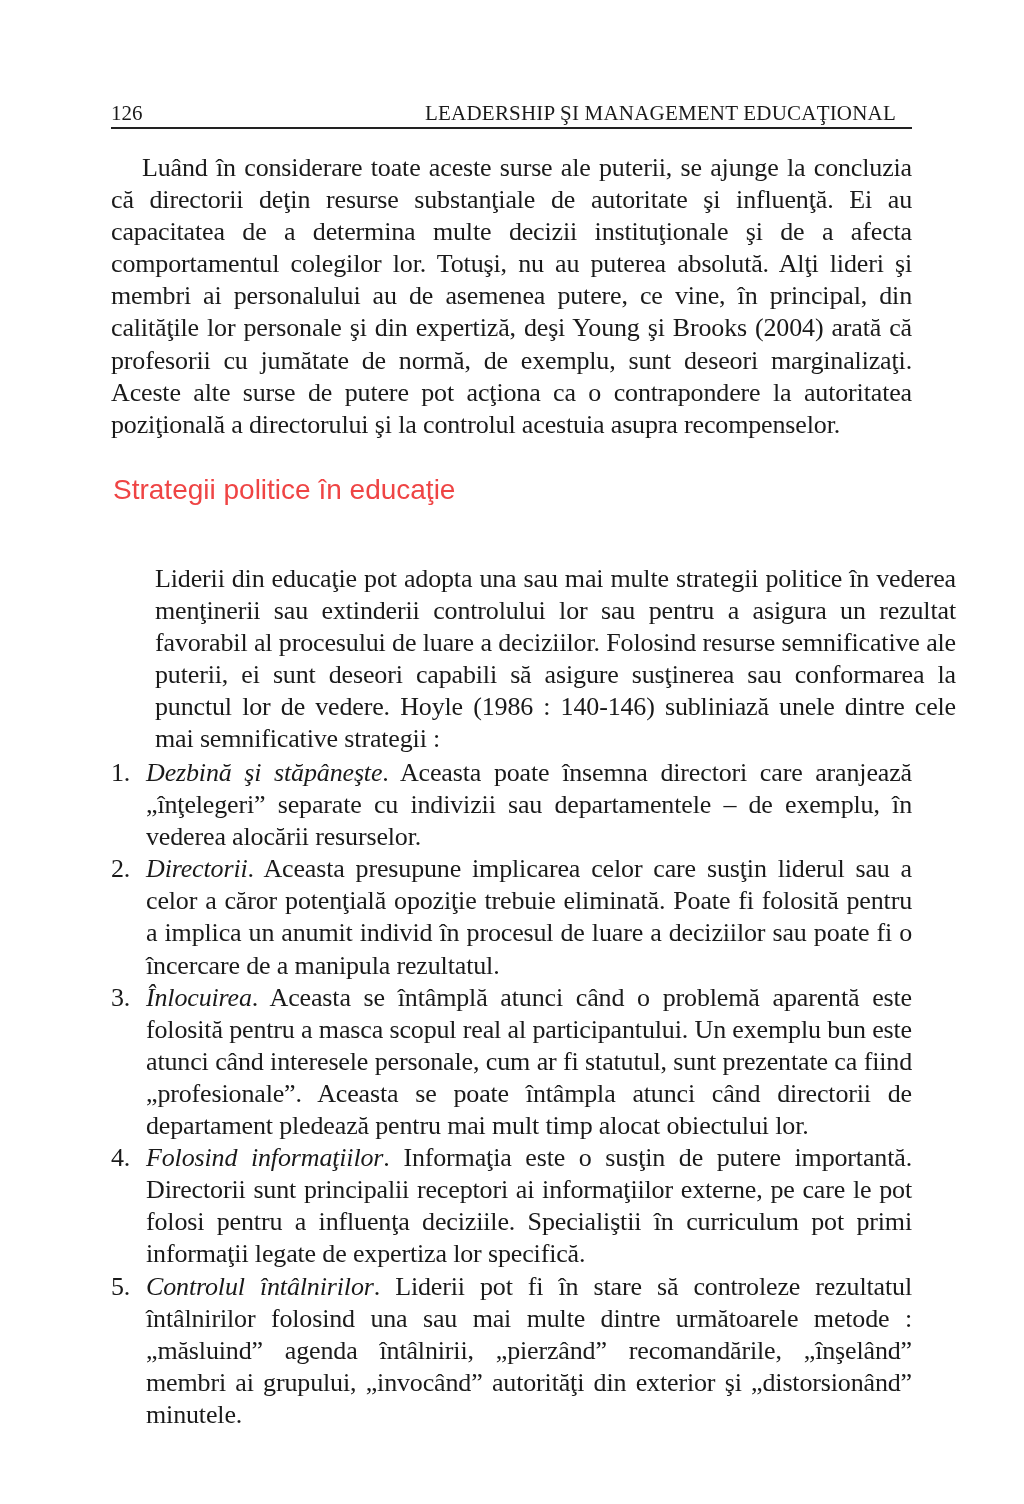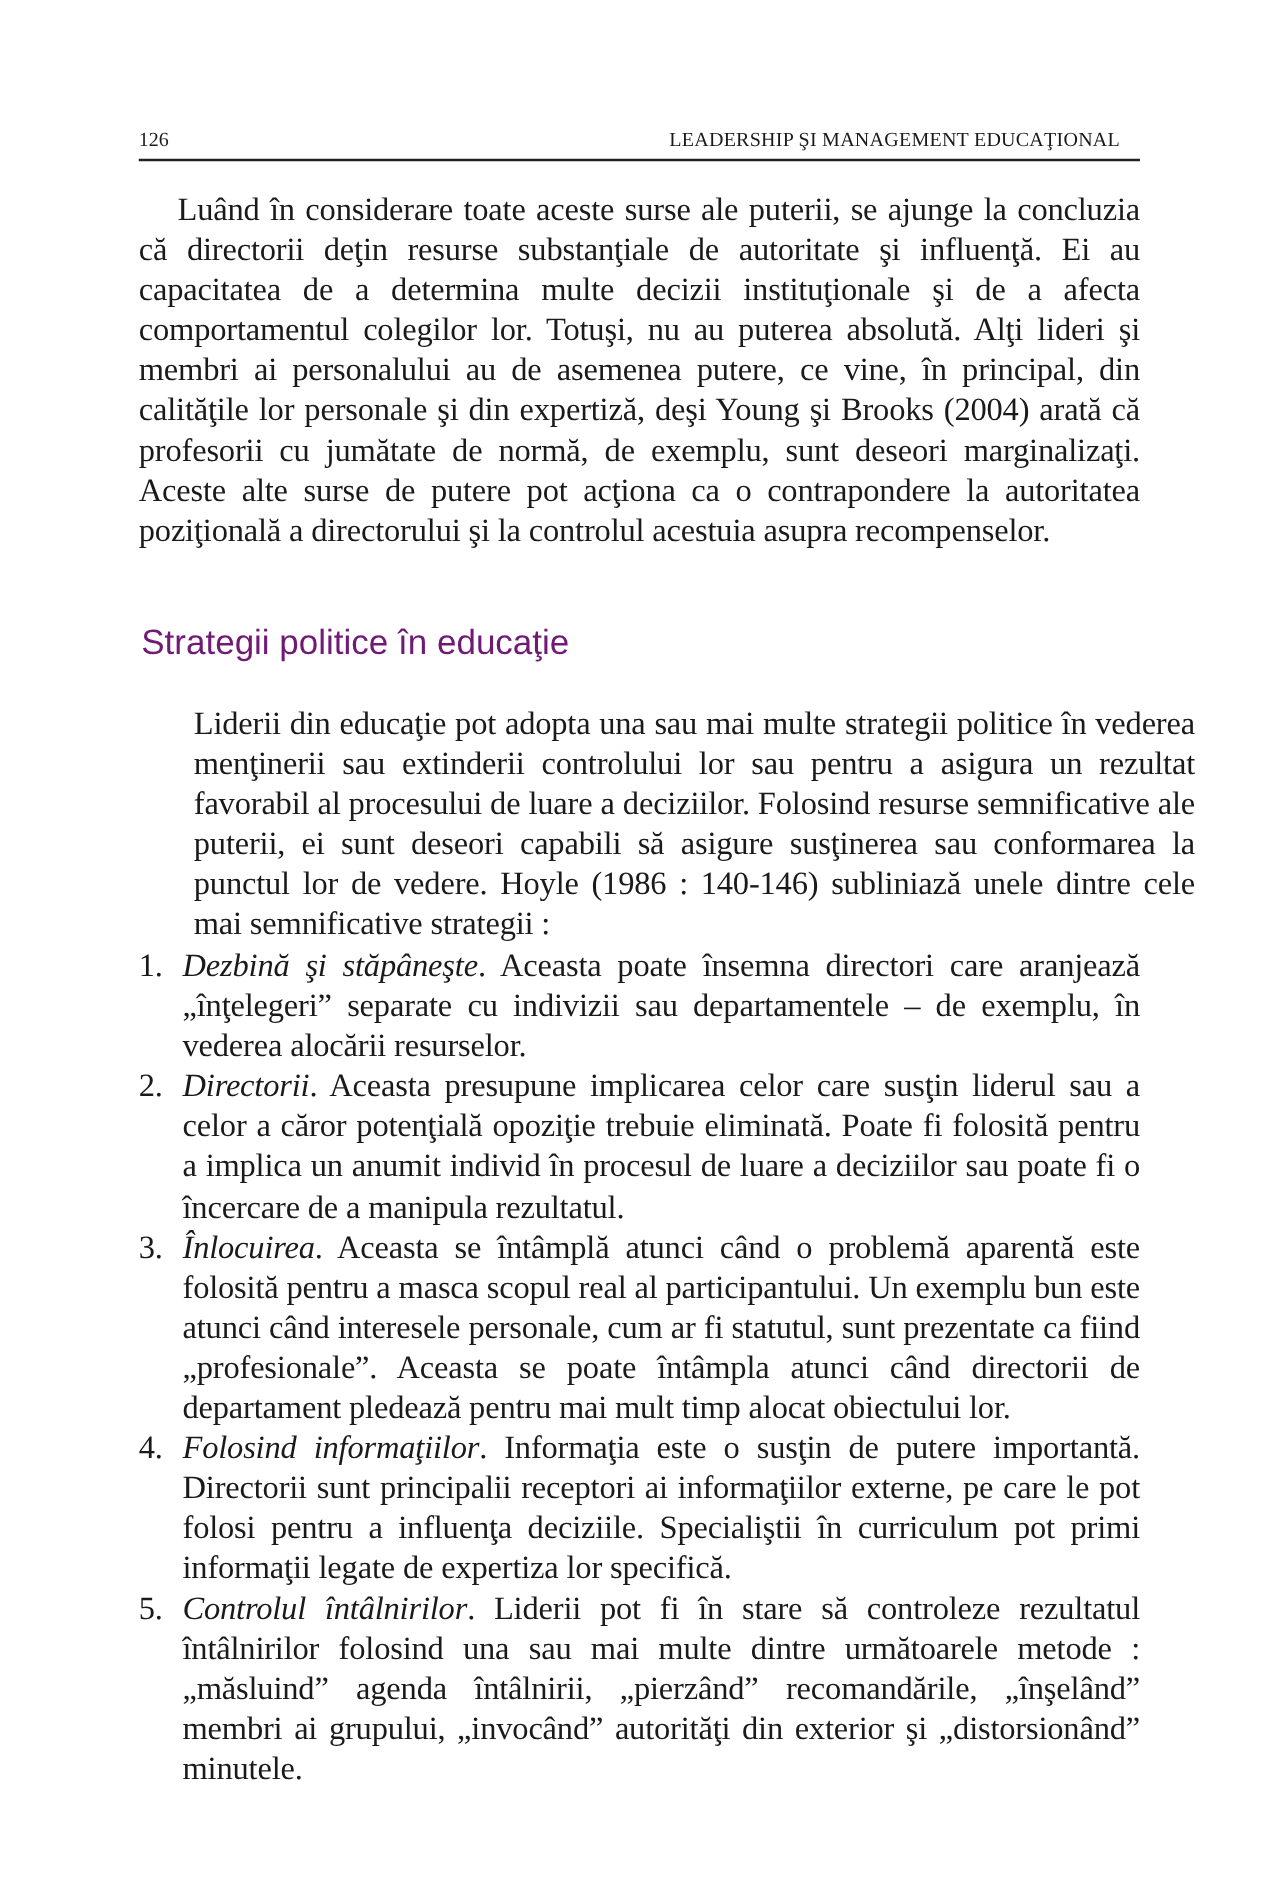--- a/index.html
+++ b/index.html
@@ -21,21 +21,21 @@
       top: 0;
       width: 801px;
     }
     .running-head {
       position: absolute;
       top: 103px;
       left: 0;
       width: 801px;
       height: 24px;
       border-bottom: 2px solid #222;
-      font-size: 16px;
+      font-size: 21px;
       line-height: 20px;
     }
     .running-head .page-number {
       position: absolute;
       left: 0;
       top: 0;
     }
     .running-head .book-title {
       position: absolute;
       left: 0;
@@ -54,28 +54,28 @@
     }
     .para1 {
       position: absolute;
       top: 152px;
       left: 0;
       width: 801px;
       text-indent: 31px;
     }
     .section-heading {
       position: absolute;
-      top: 496px;
+      top: 472px;
       left: 2px;
       margin: 0;
       font-family: "Liberation Sans", "DejaVu Sans", sans-serif;
       font-weight: normal;
       font-size: 28px;
       line-height: 36px;
-      color: #701a75;
+      color: #ef4444;
     }
     .para2 {
       position: absolute;
       top: 563px;
       left: 0;
       width: 801px;
       margin-left: 44px;
     }
     .strategy-list {
       position: absolute;

